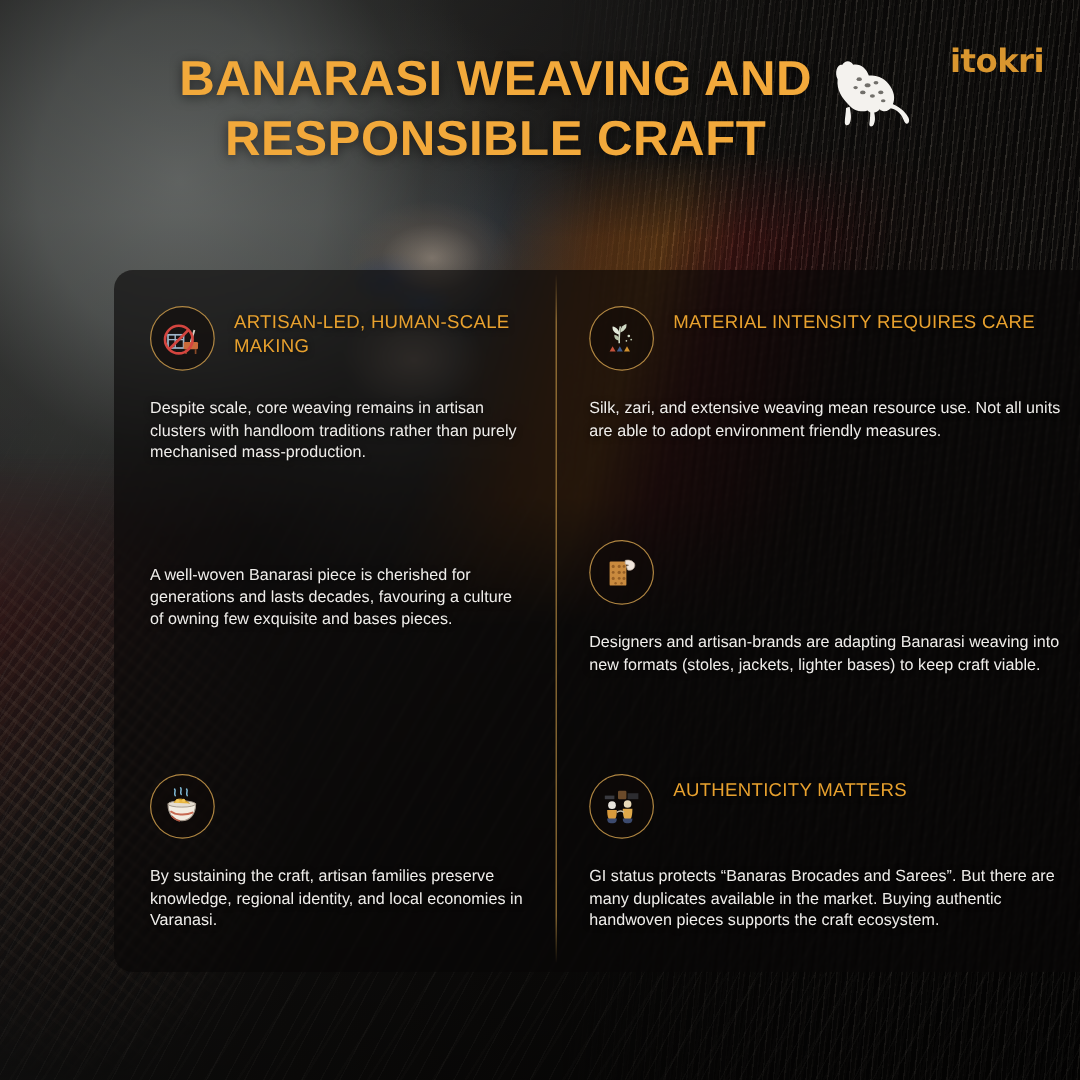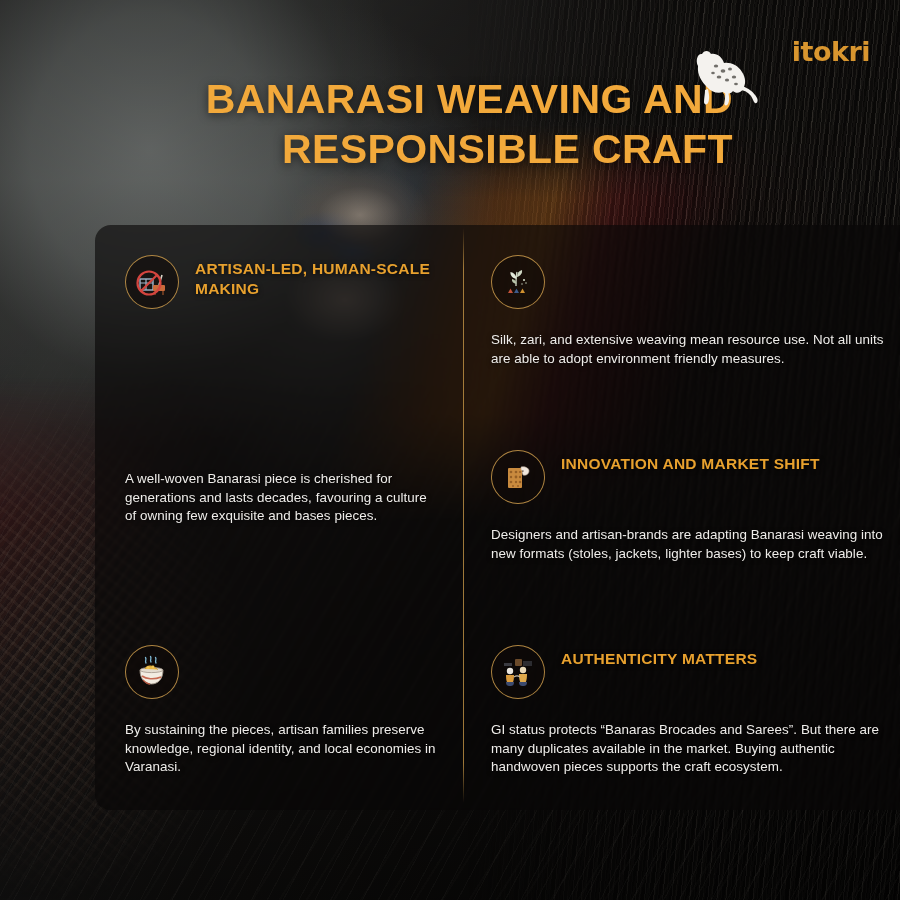--- a/index.html
+++ b/index.html
@@ -140,22 +140,22 @@
     background:
       linear-gradient(to bottom, rgba(0,0,0,0.30) 0%, rgba(0,0,0,0.18) 20%,
                       rgba(0,0,0,0.34) 55%, rgba(0,0,0,0.62) 100%);
   }
 
   
   .header {
     position: absolute;
     left: 0; top: 0;
     width: 826px;
-    padding-top: 74px;
-    text-align: right;
+    padding-top: 40px;
+    text-align: center;
     z-index: 5;
   }
   .poster-title {
     margin: 0 auto;
     width: 640px;
     font-size: 41px;
     line-height: 1.22;
     font-weight: 700;
     letter-spacing: 0.4px;
     color: #F2A93B;
@@ -224,21 +224,21 @@
     background: rgba(14,10,8,0.55);
     display: flex; align-items: center; justify-content: center;
     overflow: hidden;
     margin-top: 2px;
   }
   .icon-circle svg { display: block; }
 
   .card-title {
     color: #E8A12E;
     font-size: 15.5px;
-    font-weight: 700;
+    font-weight: 400;
     line-height: 1.28;
     letter-spacing: 0.25px;
     text-transform: uppercase;
     padding-top: 6px;
     text-shadow: 0 1px 5px rgba(0,0,0,0.7);
   }
   .card-body {
     margin-top: 22px;
     color: #EFEDEA;
     font-size: 13.4px;
@@ -305,38 +305,40 @@
             <rect x="20" y="22" width="12" height="6" rx="1" fill="#c96a3a"></rect>
             <line x1="26" y1="22" x2="29" y2="12" stroke="#d8d2c6" stroke-width="1.6"></line>
             <line x1="22" y1="28" x2="22" y2="32" stroke="#8a4a28" stroke-width="1.4"></line>
             <line x1="30" y1="28" x2="30" y2="32" stroke="#8a4a28" stroke-width="1.4"></line>
             <circle cx="16" cy="20" r="11.5" fill="none" stroke="#d4453f" stroke-width="2.2"></circle>
             <line x1="8" y1="28" x2="24" y2="12" stroke="#d4453f" stroke-width="2.2"></line>
           </svg>
         </div>
         <div class="card-title">ARTISAN-LED, HUMAN-SCALE MAKING</div>
       </div>
+      <div class="card-body">Despite scale, core weaving remains in artisan clusters with handloom traditions rather than purely mechanised mass-production.</div>
     </div>
 
     <div class="card col-right">
       <div class="card-head">
         <div class="icon-circle">
           <svg width="38" height="38" viewBox="0 0 38 38">
             <path d="M17 23 C17 17, 17 13, 18 9" stroke="#cfd8c4" stroke-width="1.3" fill="none"></path>
             <path d="M17.5 16 C13 15, 11 12, 11.5 9 C15 9.5, 17 12, 17.5 16 Z" fill="#e3e9da"></path>
             <path d="M18 14 C22 12.5, 23.5 10, 23 7 C19.5 8, 18 10.5, 18 14 Z" fill="#cfd8c4"></path>
             <path d="M17.5 21 C14 20.5, 12.5 18.5, 13 16 C16 16.5, 17.5 18.5, 17.5 21 Z" fill="#b9c4aa"></path>
             <circle cx="25" cy="17" r="1.1" fill="#cfd8c4"></circle>
             <circle cx="27" cy="20" r="0.8" fill="#b9c4aa"></circle>
             <circle cx="23" cy="21" r="0.7" fill="#cfd8c4"></circle>
             <path d="M9 30 L11.5 25.5 L14 30 Z" fill="#c4523a"></path>
             <path d="M15 30 L17.5 25.5 L20 30 Z" fill="#3d5b8c"></path>
             <path d="M21 30 L23.5 25.5 L26 30 Z" fill="#d1912f"></path>
           </svg>
         </div>
+        <div class="card-title">MATERIAL INTENSITY REQUIRES CARE</div>
       </div>
       <div class="card-body">Silk, zari, and extensive weaving mean resource use. Not all units are able to adopt environment friendly measures.</div>
     </div>
 
     <div class="card col-left">
       <div class="card-body">A well-woven Banarasi piece is cherished for generations and lasts decades, favouring a culture of owning few exquisite and bases pieces.</div>
     </div>
 
     <div class="card col-right">
       <div class="card-head">
@@ -353,21 +355,20 @@
               <circle cx="12" cy="24" r="1.3"></circle>
                 <circle cx="17" cy="24" r="1.2"></circle>
               <circle cx="21" cy="24" r="1.3"></circle>
               <circle cx="14" cy="28" r="1.0"></circle>
                 <circle cx="19" cy="28" r="1.0"></circle>
             </g>
             <path d="M22 9 C26 8, 30 10, 30 13 C30 16, 27 18, 24 17
                      L23 14 L25 13 L22 12 Z" fill="#f0e6dc" stroke="#b9a899" stroke-width="0.6"></path>
           </svg>
         </div>
-        <div class="card-title">INNOVATION AND MARKET SHIFT</div>
       </div>
       <div class="card-body">Designers and artisan-brands are adapting Banarasi weaving into new formats (stoles, jackets, lighter bases) to keep craft viable.</div>
     </div>
 
     <div class="card col-left">
       <div class="card-head">
         <div class="icon-circle">
           <svg width="40" height="40" viewBox="0 0 40 40">
             <g stroke="#7fb8d4" stroke-width="1.3" fill="none" stroke-linecap="round">
               <path d="M14 11 C12.5 9, 15 7.5, 13.5 5.5"></path>
@@ -377,21 +378,21 @@
             <path d="M8 18 C8 27, 13 32, 19.5 32 C26 32, 31 27, 31 18 Z" fill="#f2ece1" stroke="#a2968a" stroke-width="0.9"></path>
             <ellipse cx="19.5" cy="18" rx="11.5" ry="2.6" fill="#e4dccf" stroke="#a2968a" stroke-width="0.8"></ellipse>
             <path d="M13 17 C14 14, 18 13, 21 14.5 C24 16, 25 17, 26 17.5" fill="#e8b540" stroke="#c08f22" stroke-width="0.8"></path>
             <circle cx="16" cy="15.5" r="1.6" fill="#f0c555"></circle>
             <circle cx="21" cy="15" r="1.4" fill="#f0c555"></circle>
             <path d="M10 24 C14 27, 22 28, 29 25" stroke="#c76a52" stroke-width="1.6" fill="none"></path>
             <path d="M11 28 C14 31, 17 32, 18 32" stroke="#b05540" stroke-width="1.4" fill="none"></path>
           </svg>
         </div>
       </div>
-      <div class="card-body">By sustaining the pieces, artisan families preserve knowledge, regional identity, and local economies in Varanasi.</div>
+      <div class="card-body">By sustaining the craft, artisan families preserve knowledge, regional identity, and local economies in Varanasi.</div>
     </div>
 
     <div class="card col-right">
       <div class="card-head">
         <div class="icon-circle">
           <svg width="40" height="40" viewBox="0 0 40 40">
             <rect x="17" y="7" width="7" height="7" rx="1" fill="#6b4a2a"></rect>
             <rect x="25" y="9" width="9" height="5" fill="#2c2c30"></rect>
             <rect x="6" y="11" width="8" height="3" fill="#3a3a40"></rect>
             <circle cx="12" cy="19" r="3.2" fill="#e8e4dd"></circle>

